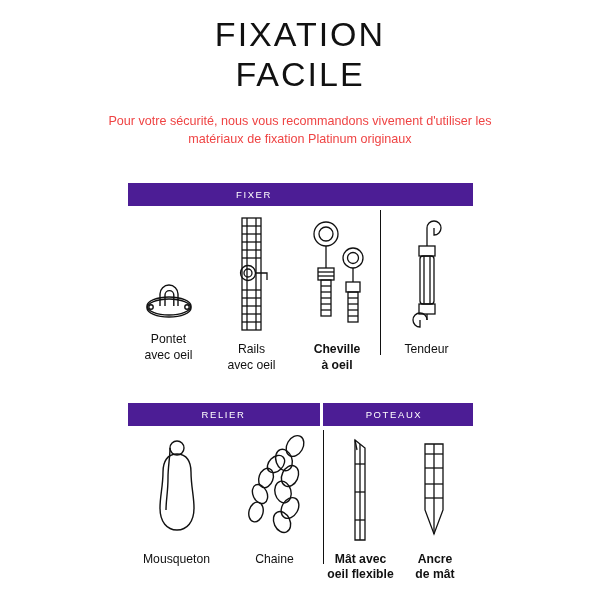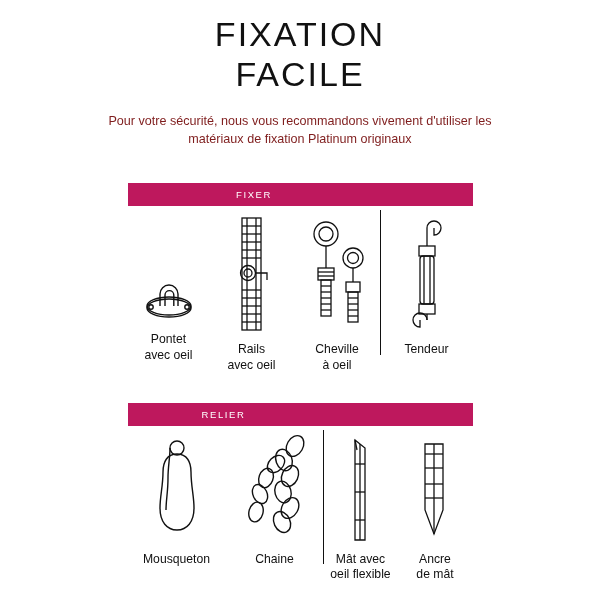--- a/index.html
+++ b/index.html
@@ -34,35 +34,35 @@
     margin: 0;
   }
   .title .line2 {
     display: block;
   }
   .subtitle {
     margin-top: 18px;
     text-align: center;
     font-size: 12.6px;
     line-height: 1.45;
-    color: #7f1d1d;
+    color: #ef4444;
     max-width: 400px;
   }
 
   
   .section {
     margin-top: 22px;
     width: 345px;
   }
   .section.second {
     margin-top: 30px;
   }
   .headerbar {
     display: flex;
-    background: #be185d;
+    background: #4c1d95;
     height: 23px;
     align-items: stretch;
   }
   .headercell {
     display: flex;
     align-items: center;
     justify-content: center;
     color: #ffffff;
     font-size: 9.5px;
     letter-spacing: 1.6px;
@@ -180,21 +180,21 @@
                 <circle cx="19" cy="57" r="7.5"></circle>
                 <circle cx="19" cy="57" r="4"></circle>
                 <path d="M26 57 L38 57 L38 64"></path>
               </g>
             </svg>
           </div>
           <div class="caption">Rails
 avec oeil</div>
         </div>
 
-        <div class="item" style="width:87px;">
+        <div class="item" style="width:87px;font-weight:bold;">
           <div class="art tall">
             <svg width="74" height="118" viewBox="0 0 74 118">
               <g fill="none" stroke="#111" stroke-width="1.3">
 
                 <circle cx="26" cy="18" r="12"></circle>
                 <circle cx="26" cy="18" r="7"></circle>
                 <line x1="26" y1="30" x2="26" y2="52"></line>
                 <rect x="18" y="52" width="16" height="12"></rect>
                 <line x1="18" y1="56" x2="34" y2="56"></line>
                 <line x1="18" y1="60" x2="34" y2="60"></line>
@@ -244,20 +244,21 @@
         </div>
       </div>
 
     </div>
   </div>
 
   <div class="section second">
 
     <div class="headerbar">
       <div class="headercell" style="width:192px;">RELIER</div>
+      <div class="headercell sep" style="width:149px;">POTEAUX</div>
     </div>
 
     <div class="body">
 
       <div class="group" style="width:196px;">
 
         <div class="item" style="width:98px;">
           <div class="art">
             <svg width="46" height="110" viewBox="0 0 46 110">
               <g fill="none" stroke="#111" stroke-width="1.4">
@@ -291,21 +292,21 @@
                 <ellipse cx="18" cy="78" rx="7" ry="10" transform="rotate(15 18 78)"></ellipse>
                 <ellipse cx="38" cy="30" rx="7" ry="10" transform="rotate(45 38 30)"></ellipse>
               </g>
             </svg>
           </div>
           <div class="caption">Chaine</div>
         </div>
 
       </div>
 
-      <div class="group sep" style="width:149px;">
+      <div class="group sep" style="width:149px;font-weight:bold;">
 
         <div class="item" style="width:74px;">
           <div class="art">
             <svg width="40" height="110" viewBox="0 0 40 110">
               <g fill="none" stroke="#111" stroke-width="1.3">
                 <path d="M14 6 L24 14 L24 106 L14 106 Z"></path>
                 <line x1="19" y1="10" x2="19" y2="106"></line>
                 <path d="M14 6 L16 16"></path>
                 <line x1="14" y1="30" x2="24" y2="30"></line>
                 <line x1="14" y1="58" x2="24" y2="58"></line>

